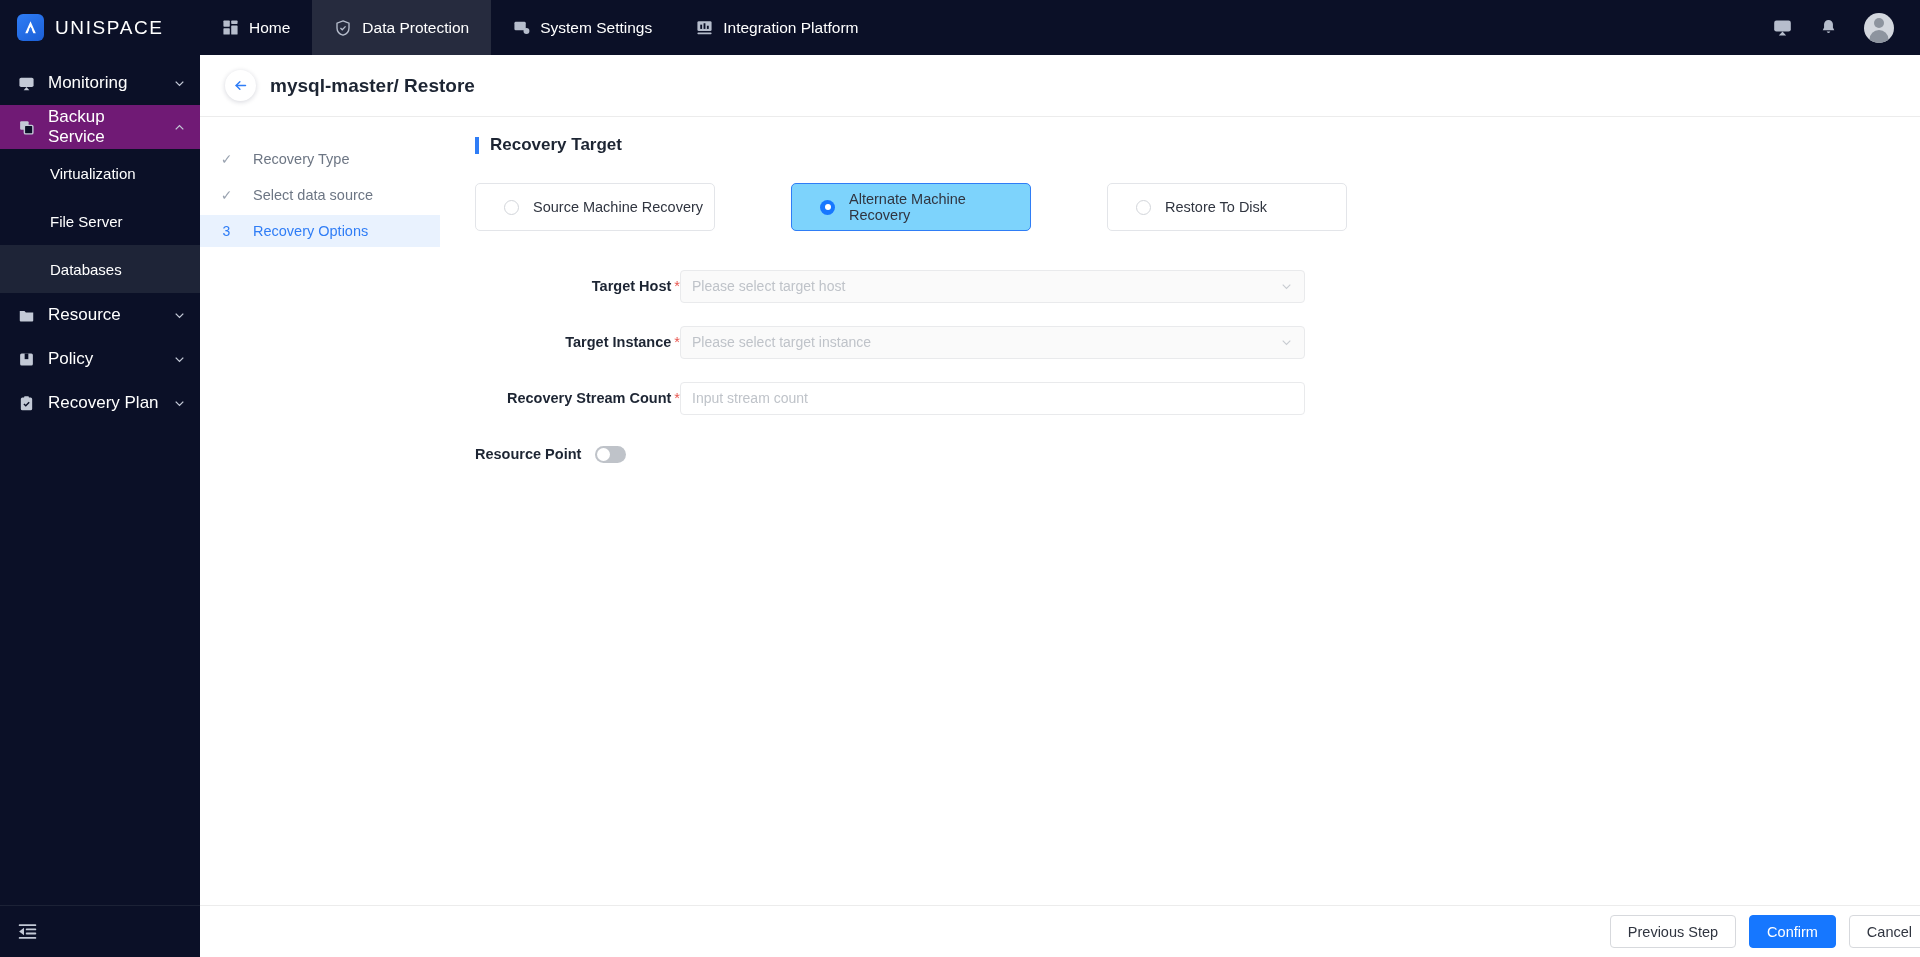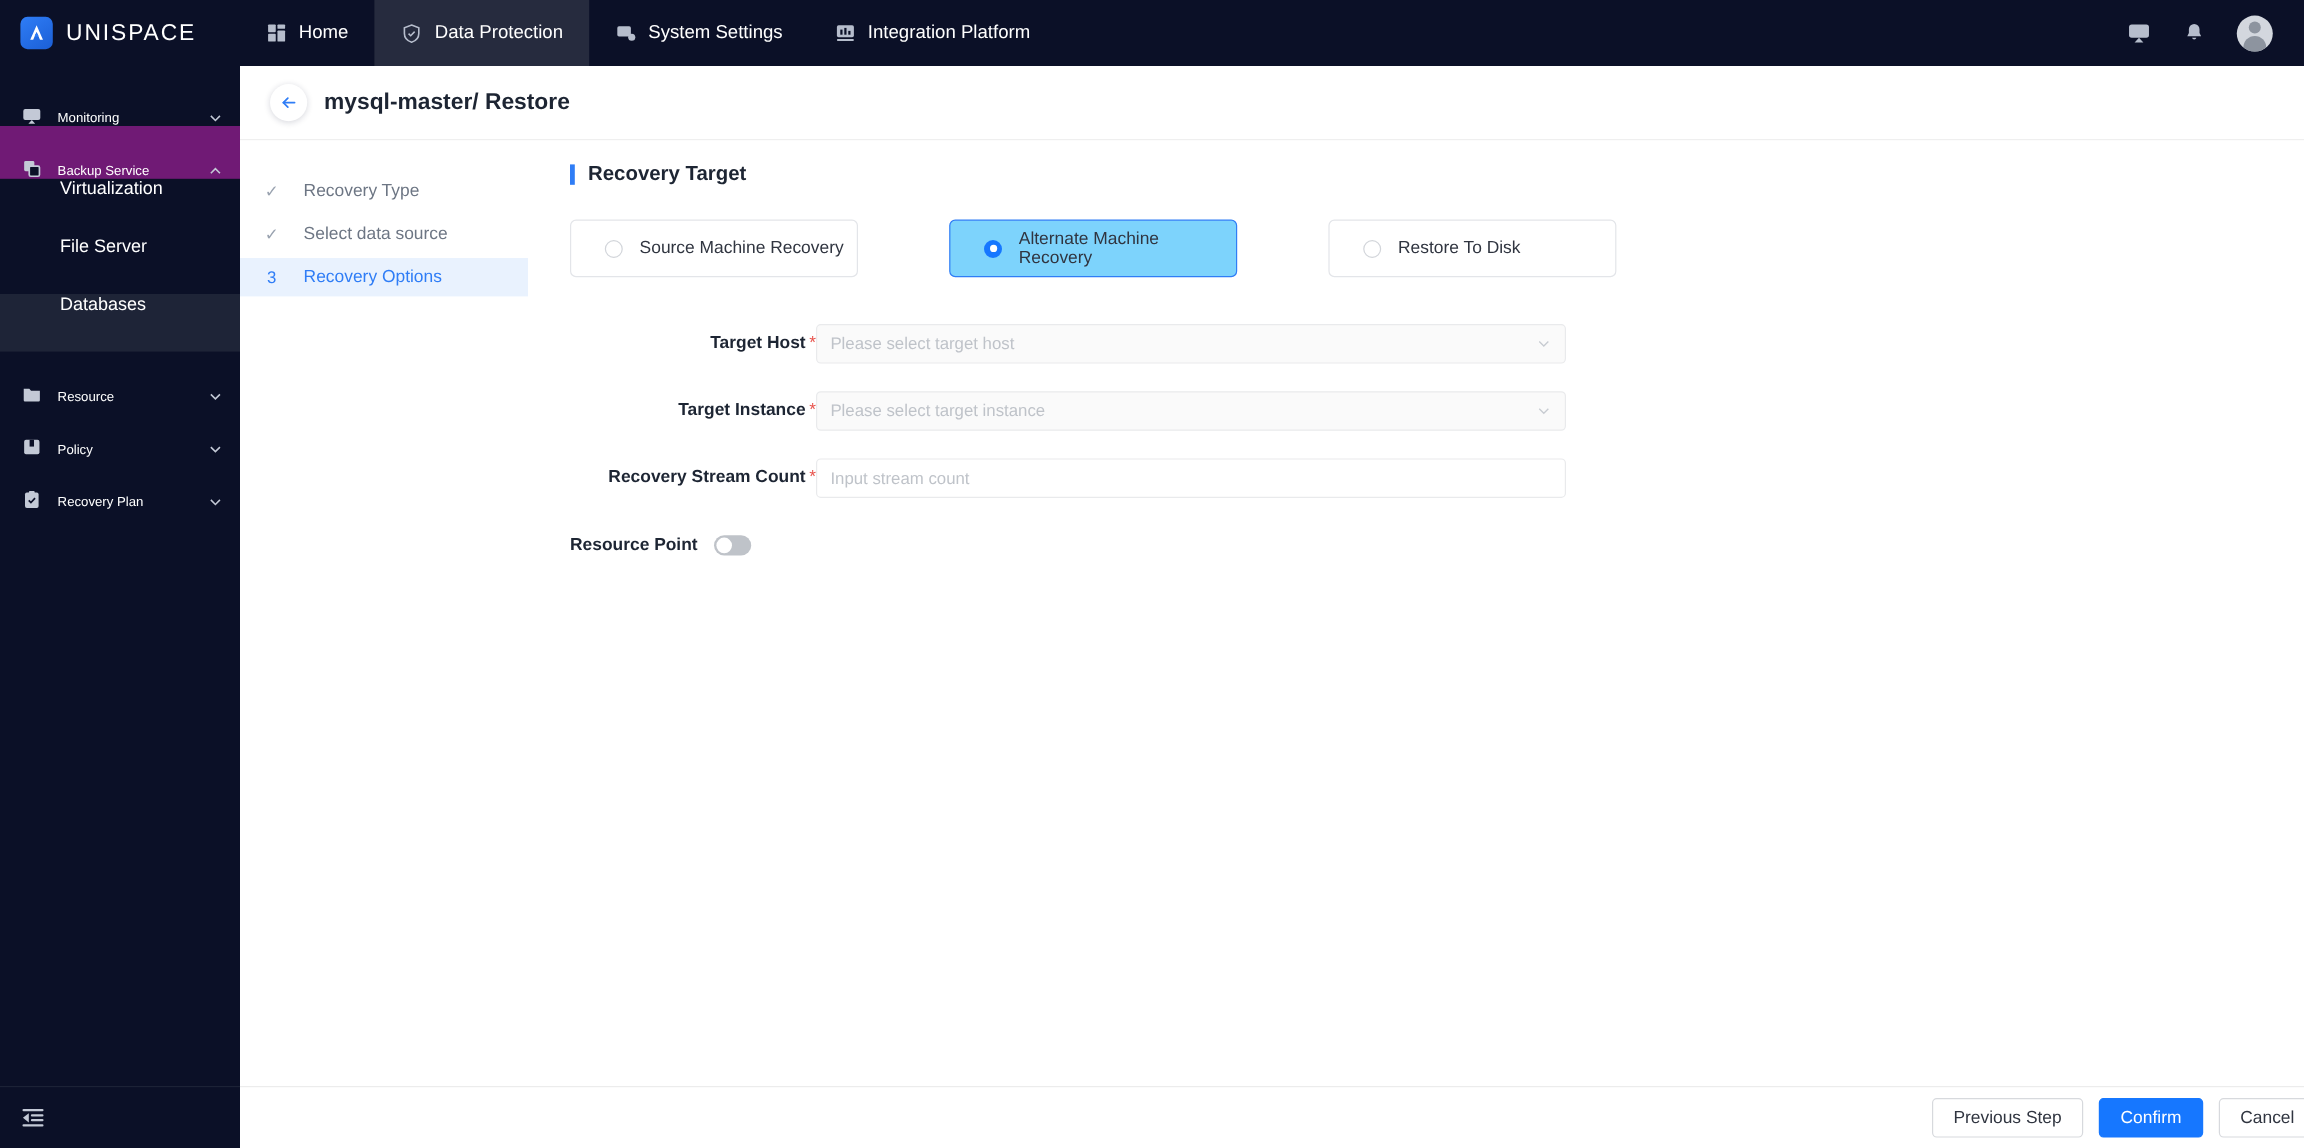--- a/index.html
+++ b/index.html
@@ -64,31 +64,31 @@
 
   
   .sidebar {
     position: absolute; top: 55px; left: 0;
     width: 200px; height: 902px;
     background: #0b1027;
     display: flex; flex-direction: column;
   }
   .side-scroll { flex: 1; padding-top: 6px; }
   .side-row {
-    display: flex; align-items: flex-end;
+    display: flex; align-items: center;
     height: 44px; padding: 0 14px 0 18px;
-    color: #ffffff; font-size: 11px; cursor: pointer;
+    color: #ffffff; font-size: 17px; cursor: pointer;
     gap: 11px;
   }
   .side-row.group.active { background: #701a75; }
   .side-row .s-icon { width: 19px; display: flex; align-items: center; color: #c3c9d6; flex: none; }
   .side-row .s-label { flex: 1; }
   .side-row .chev { color: #c3c9d6; display: flex; }
   .side-sub {
-    display: flex; align-items: flex-start;
+    display: flex; align-items: center;
     height: 48px; padding-left: 50px;
     color: #ffffff; font-size: 15px; cursor: pointer;
   }
   .side-sub.active { background: #1e2437; }
   .side-foot {
     height: 52px; border-top: 1px solid #1c2236;
     display: flex; align-items: center; padding-left: 17px;
   }
   .side-foot .ticon { color: #c3c9d6; cursor: pointer; display: flex; }
 

